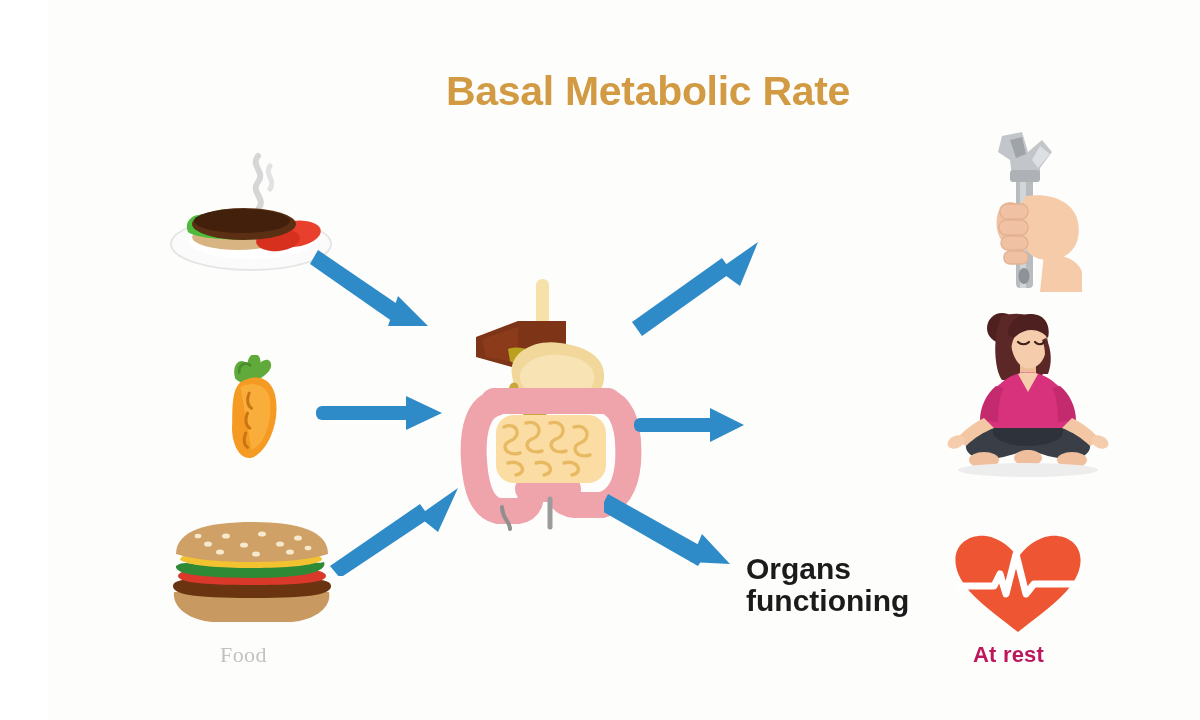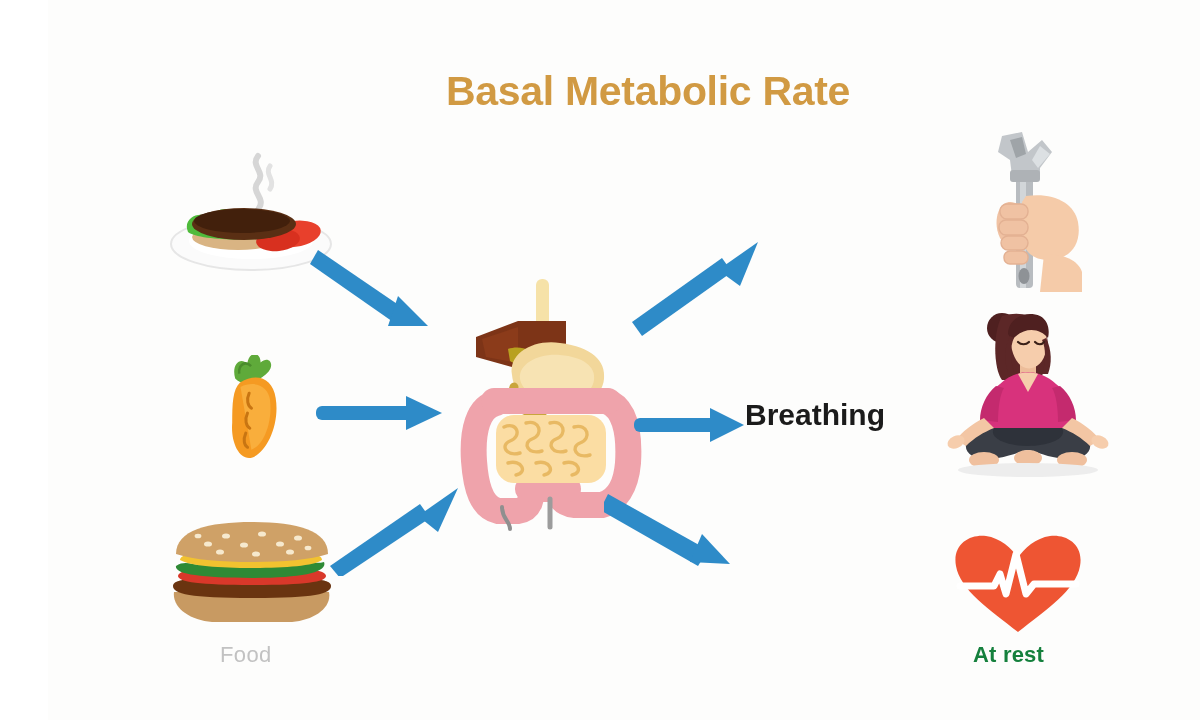--- a/index.html
+++ b/index.html
@@ -153,21 +153,21 @@
         <ellipse cx="134" cy="18" rx="4" ry="2.6"></ellipse>
         <ellipse cx="56" cy="32" rx="4" ry="2.6"></ellipse>
         <ellipse cx="92" cy="34" rx="4" ry="2.6"></ellipse>
         <ellipse cx="126" cy="32" rx="4" ry="2.6"></ellipse>
         <ellipse cx="34" cy="16" rx="3.4" ry="2.3"></ellipse>
         <ellipse cx="144" cy="28" rx="3.4" ry="2.3"></ellipse>
       </g>
     </svg>
   </div>
 
-  <div class="abs lbl-dark" id="food-label" style="color: rgb(194, 194, 194);">Food</div>
+  <div class="abs lbl-dark" id="food-label" style="color: rgb(194, 194, 194); font-family: Liberation Serif, serif;">Food</div>
 
   <div class="art" style="left:408px; top:275px; width:190px; height:265px;">
     <svg width="190" height="265" viewBox="0 0 190 265">
 
       <rect x="80" y="4" width="13" height="90" rx="6" fill="#F6E2A8"></rect>
 
       <path d="M62 46 L110 46 L110 88 C96 96, 74 98, 56 92
                L20 82 L20 62 L62 46 Z" fill="#7D3417"></path>
       <path d="M26 64 L62 52 L62 88 L30 82 Z" fill="#8B3B1A"></path>
 
@@ -253,22 +253,22 @@
   <div class="arrow" style="left:556px; top:488px; width:156px; height:102px;">
     <svg width="156" height="102" viewBox="0 0 156 102">
       <g fill="#2E8BC8">
         <path d="M4 6 L104 62 L94 78 L-4 22 Z"></path>
         <path d="M126 76 L86 74 L98 46 Z"></path>
       </g>
     </svg>
   </div>
 
 
-  <div class="abs lbl-dark" id="breathing">Breathing</div>
-
+
+  <div class="abs lbl-dark" id="organs-functioning">Organs functioning</div>
 
   <div class="art" style="left:918px; top:130px; width:140px; height:162px;">
     <svg width="140" height="162" viewBox="0 0 140 162">
 
       <rect x="50" y="36" width="17" height="122" rx="4" fill="#B8BCC0"></rect>
       <rect x="54" y="36" width="6" height="122" fill="#D2D6D9"></rect>
 
       <ellipse cx="58" cy="146" rx="5.5" ry="8" fill="#8E9296"></ellipse>
 
       <path d="M36 6 L56 2 L62 22 L76 10 L86 22 L74 38 L74 46 L46 46 L44 30 L32 22 Z" fill="#C2C6CA"></path>
@@ -345,15 +345,15 @@
 
   <div class="art" style="left:902px; top:532px; width:136px; height:104px;">
     <svg width="136" height="104" viewBox="0 0 136 104">
       <path d="M68 100 C40 78, 10 58, 6 34 C2 12, 20 2, 36 4
                C50 6, 62 16, 68 26 C74 16, 86 6, 100 4
                C116 2, 134 12, 130 34 C126 58, 96 78, 68 100 Z" fill="#EE5533"></path>
       <path d="M10 54 L44 54 L50 42 L56 62 L66 22 L76 62 L84 52 L126 52" stroke="#ffffff" stroke-width="7" fill="none" stroke-linejoin="round" stroke-linecap="round"></path>
     </svg>
   </div>
 
-  <div class="abs lbl-dark" id="at-rest-label" style="color: #15803d;">At rest</div>
+  <div class="abs lbl-dark" id="at-rest-label" style="color: #be185d;">At rest</div>
 
 </div>
 
 </body></html>

